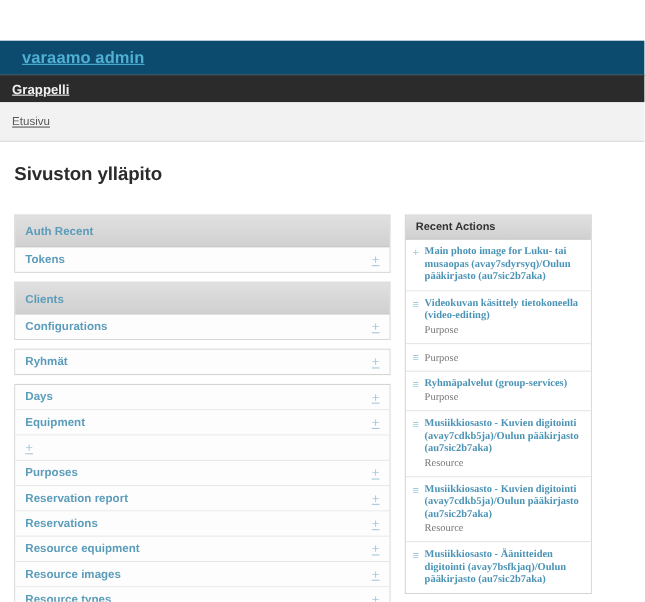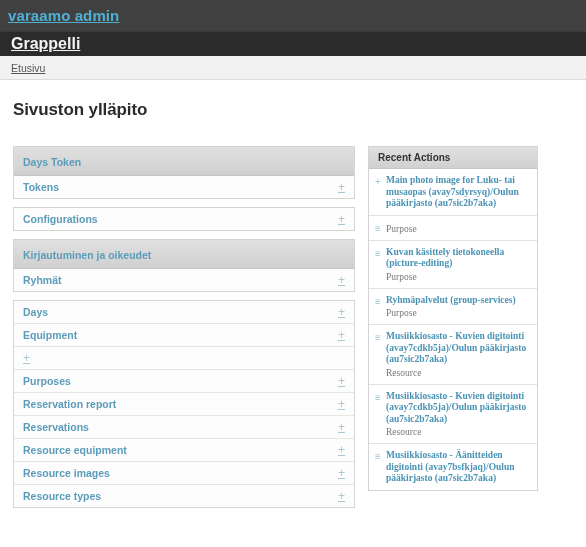--- a/index.html
+++ b/index.html
@@ -5,52 +5,53 @@
   * { box-sizing: border-box; margin: 0; padding: 0; }
   html, body {
     width: 586px; height: 547px;
     background: #ffffff;
     font-family: "Liberation Sans", sans-serif;
     overflow: hidden;
   }
 
   
   .header {
-    background: #404040;
+    background: #0c4a6e;
     height: 31px;
     display: flex;
     align-items: center;
-    padding: 0 8px;
+    padding: 0 20px;
+    margin-top: 37px;
   }
   .brand {
     color: #4fb0d4;
     font-size: 15px;
     font-weight: bold;
     letter-spacing: .1px;
   }
 
   
   .navbar {
     background: #2b2b2b;
     height: 25px;
     display: flex;
     align-items: center;
     padding: 0 11px;
     border-top: 1px solid #3a3a3a;
   }
   .navbar-item {
     color: #f2f2f2;
-    font-size: 16px;
+    font-size: 12px;
     font-weight: bold;
   }
 
   
   .breadcrumb {
     background: #f2f2f2;
-    height: 24px;
+    height: 36px;
     display: flex;
     align-items: center;
     padding: 11px 11px;
     border-bottom: 1px solid #dcdcdc;
   }
   .breadcrumb-item {
     color: #585858;
     font-size: 10.5px;
   }
 
@@ -182,34 +183,34 @@
   <a class="breadcrumb-item" href="#">Etusivu</a>
 </div>
 
 <h1 class="page-title">Sivuston ylläpito</h1>
 
 <div class="content">
 
   <div class="col-modules">
     <div id="modules-container">
         <div class="module">
-          <div class="module-head"><a class="module-head-link" href="#">Days Token</a></div>
+          <div class="module-head"><a class="module-head-link" href="#">Auth Recent</a></div>
           <div class="model-row">
             <a class="model-link" href="#">Tokens</a>
             <a class="add-icon" href="#">+</a>
           </div>
         </div>
         <div class="module">
+          <div class="module-head"><a class="module-head-link" href="#">Clients</a></div>
           <div class="model-row">
             <a class="model-link" href="#">Configurations</a>
             <a class="add-icon" href="#">+</a>
           </div>
         </div>
         <div class="module">
-          <div class="module-head"><a class="module-head-link" href="#">Kirjautuminen ja oikeudet</a></div>
           <div class="model-row">
             <a class="model-link" href="#">Ryhmät</a>
             <a class="add-icon" href="#">+</a>
           </div>
         </div>
         <div class="module">
           <div class="model-row">
             <a class="model-link" href="#">Days</a>
             <a class="add-icon" href="#">+</a>
           </div>
@@ -254,27 +255,27 @@
       <div id="actions-container">
           <div class="action-item">
             <span class="action-icon">+</span>
             <div class="action-body">
               <a class="action-link" href="#">Main photo image for Luku- tai musaopas (avay7sdyrsyq)/Oulun pääkirjasto (au7sic2b7aka)</a>
             </div>
           </div>
           <div class="action-item">
             <span class="action-icon">≡</span>
             <div class="action-body">
+              <a class="action-link" href="#">Videokuvan käsittely tietokoneella (video-editing)</a>
               <div class="action-model">Purpose</div>
             </div>
           </div>
           <div class="action-item">
             <span class="action-icon">≡</span>
             <div class="action-body">
-              <a class="action-link" href="#">Kuvan käsittely tietokoneella (picture-editing)</a>
               <div class="action-model">Purpose</div>
             </div>
           </div>
           <div class="action-item">
             <span class="action-icon">≡</span>
             <div class="action-body">
               <a class="action-link" href="#">Ryhmäpalvelut (group-services)</a>
               <div class="action-model">Purpose</div>
             </div>
           </div>

